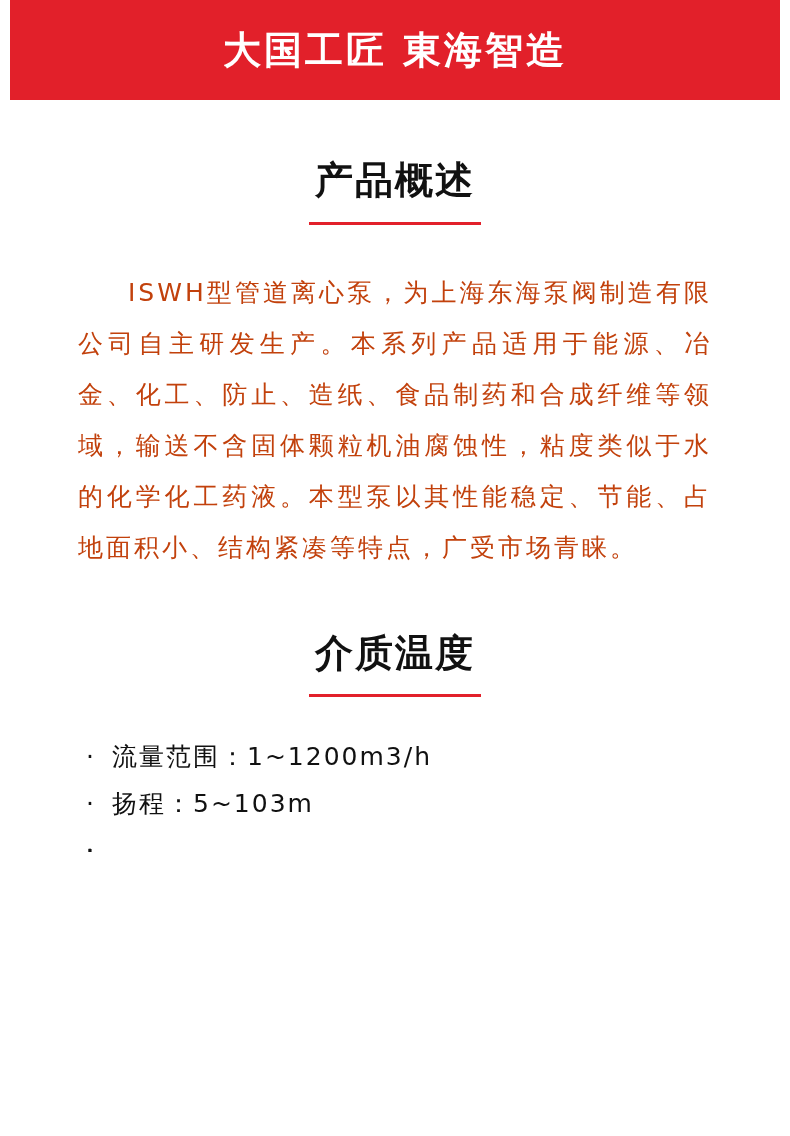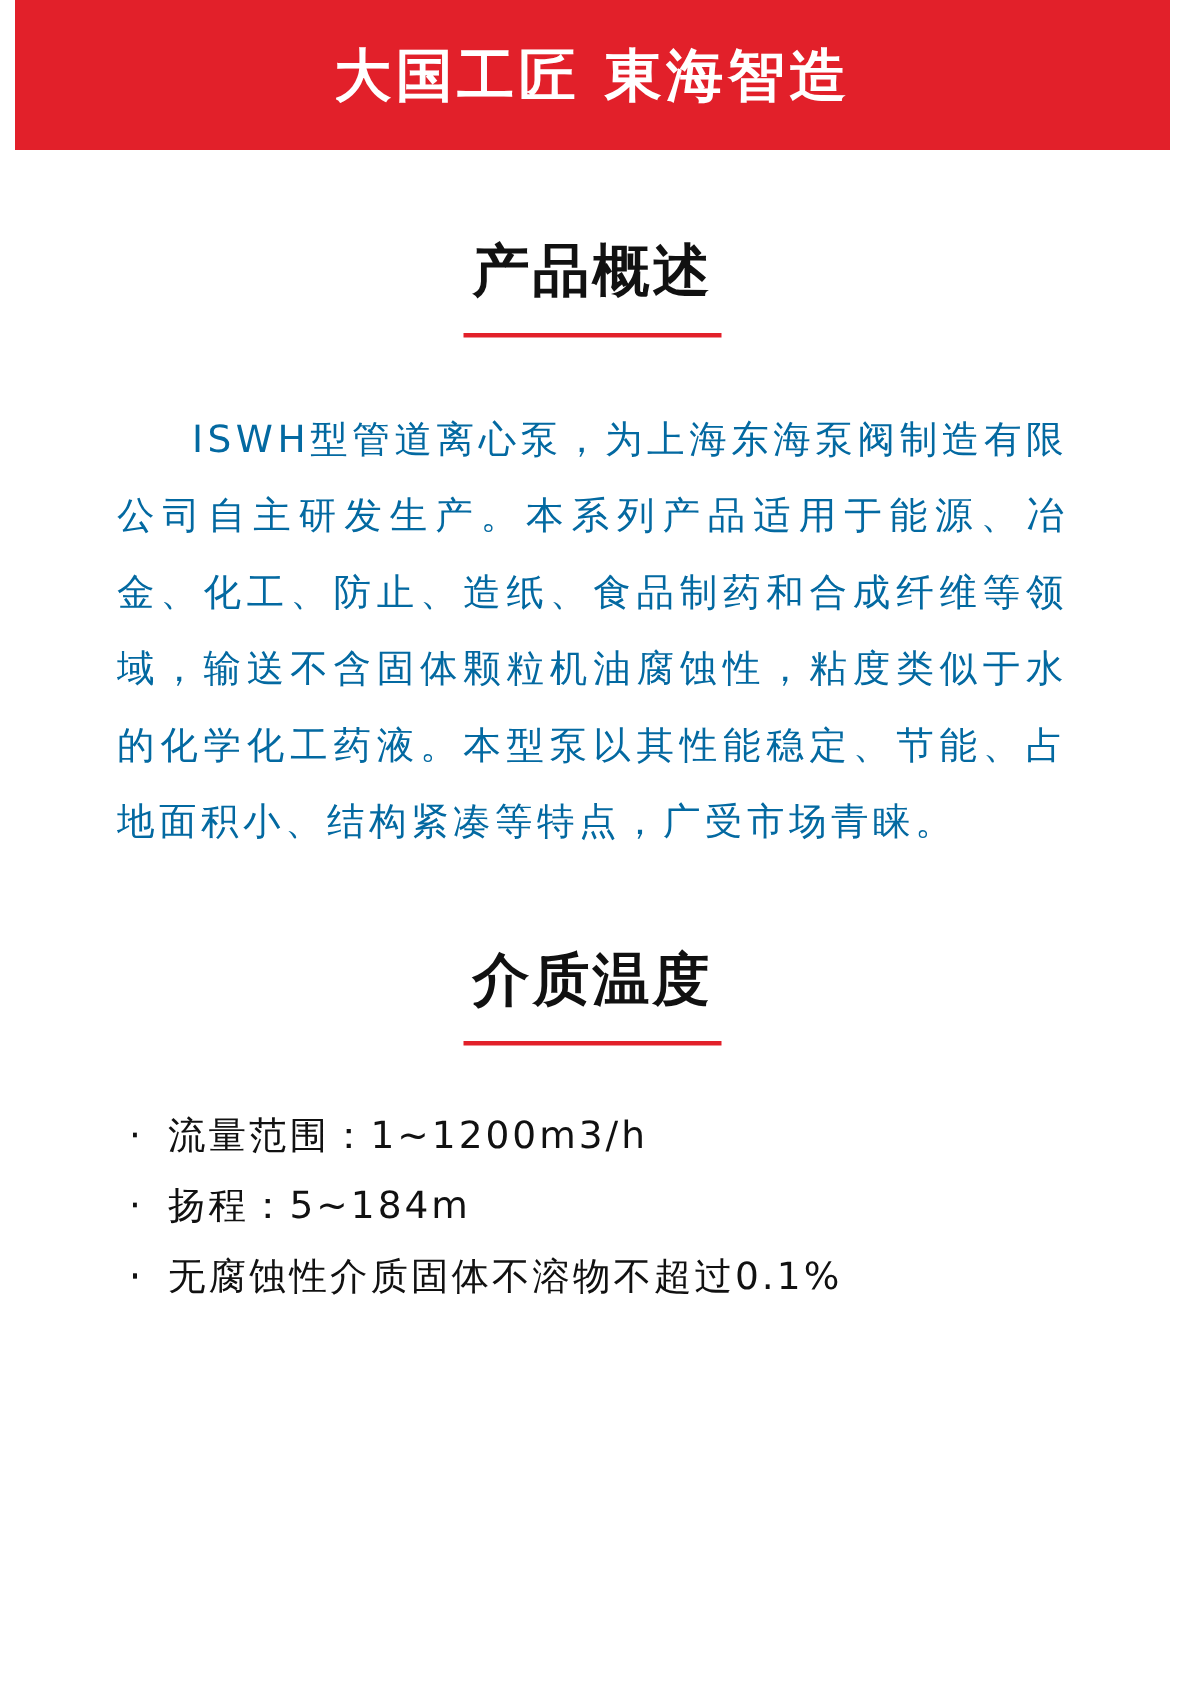--- a/index.html
+++ b/index.html
@@ -73,21 +73,21 @@
     height: 3px;
     background: #e2202a;
     margin: 18px auto 0 auto;
   }
 
   
   .overview-body {
     margin-top: 42px;
     font-size: 25px;
     line-height: 51px;
-    color: #0369a1;
+    color: #c2410c;
     text-align: justify;
     text-align-last: left;
     text-indent: 50px;
     letter-spacing: 3px;
     font-family: "DejaVu Sans", "Liberation Sans", sans-serif;
     padding: 0 8px;
   }
 
   
   .spec-list {
@@ -142,28 +142,27 @@
       <div class="section-title">介质温度</div>
       <div class="section-rule"></div>
     </div>
     <ul class="spec-list">
       <li class="spec-item">
         <span class="dot">·</span>
         <span class="spec-text">流量范围：1~1200m3/h</span>
       </li>
       <li class="spec-item">
         <span class="dot">·</span>
-        <span class="spec-text">扬程：5~184m</span>
+        <span class="spec-text">扬程：5~103m</span>
       </li>
       <li class="spec-item">
         <span class="dot">·</span>
       </li>
       <li class="spec-item">
         <span class="dot">·</span>
       </li>
       <li class="spec-item">
         <span class="dot">·</span>
-        <span class="spec-text">无腐蚀性介质固体不溶物不超过0.1%</span>
       </li>
     </ul>
   </div>
 
 </div>
 
 </body></html>

